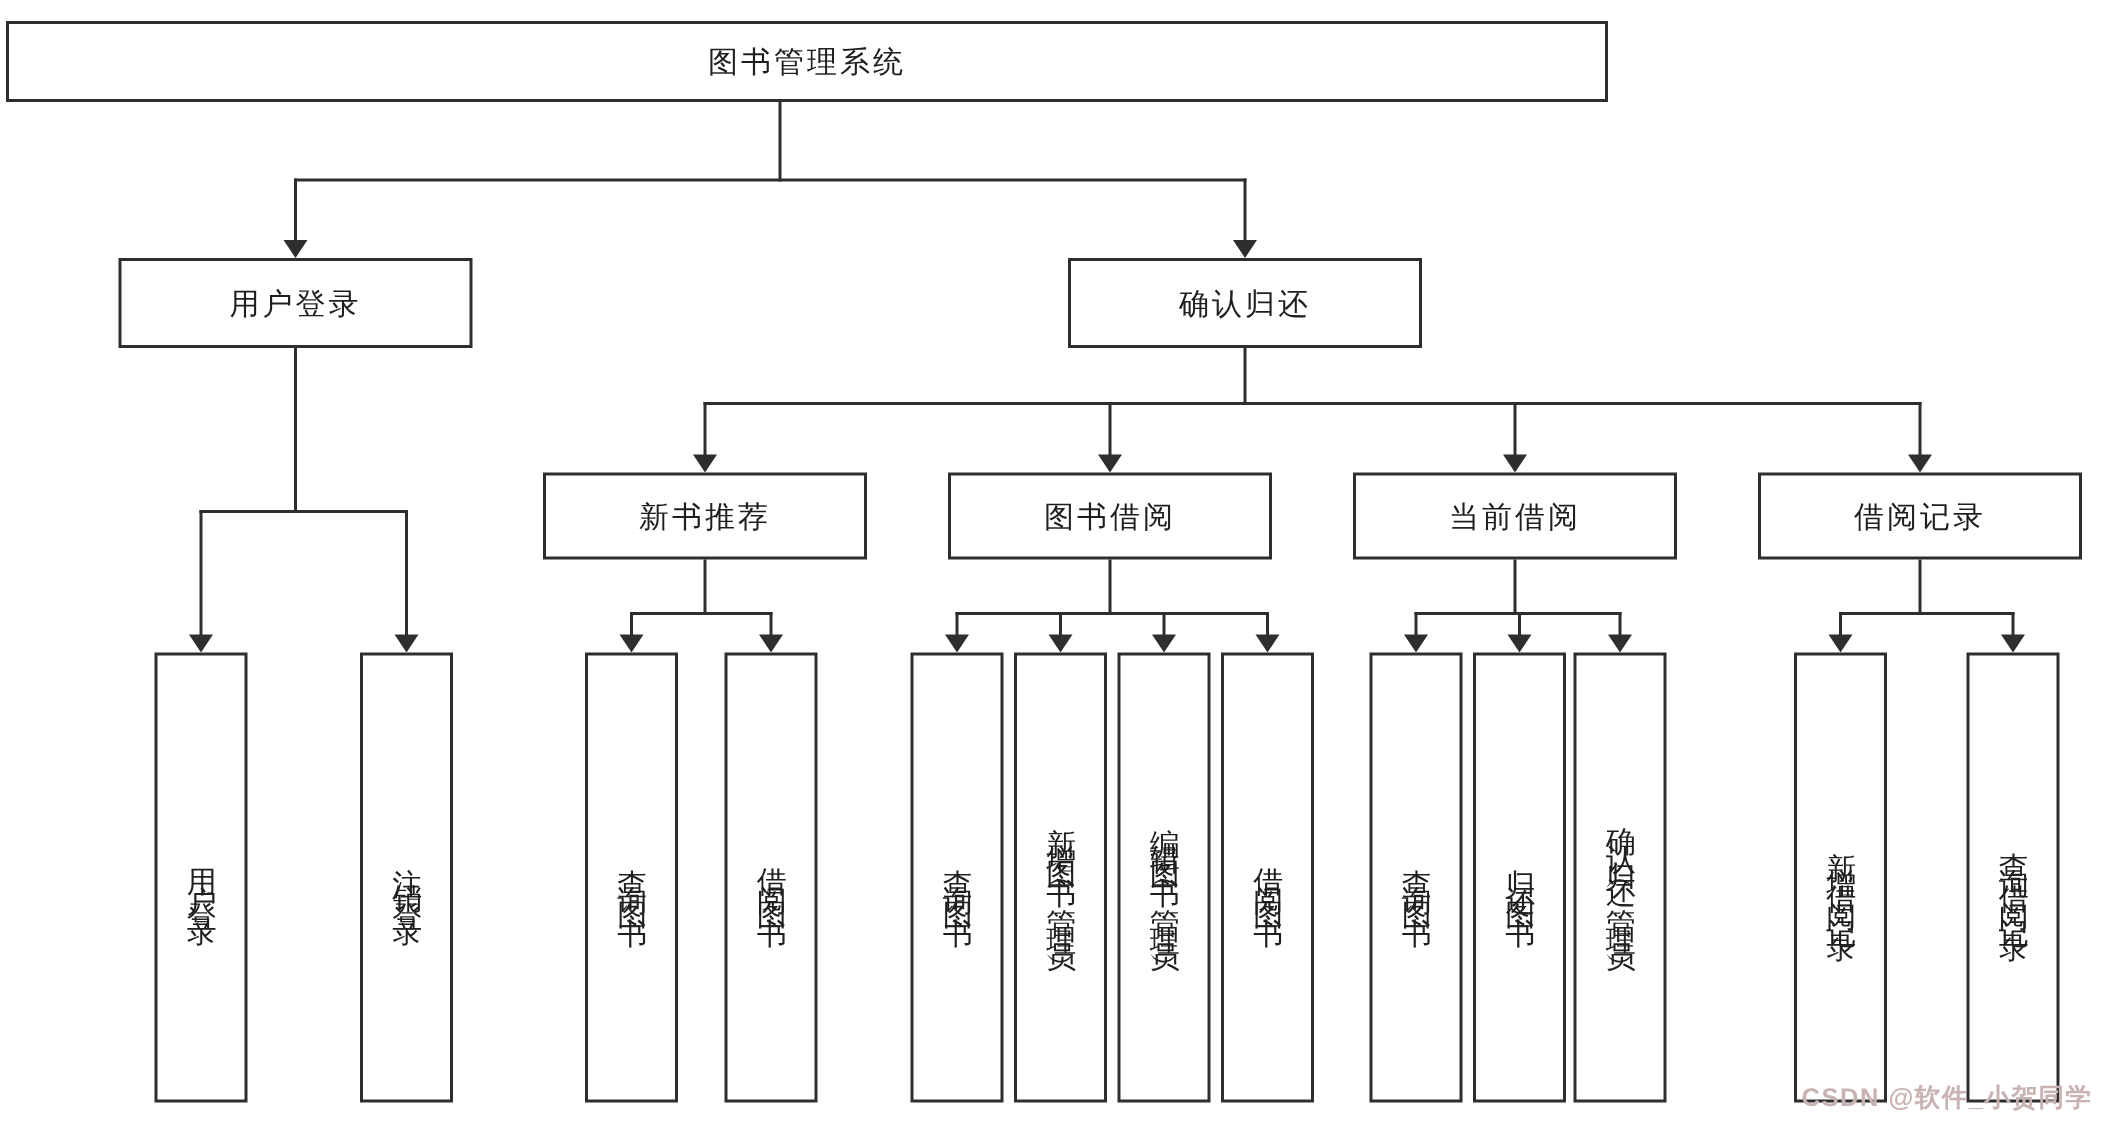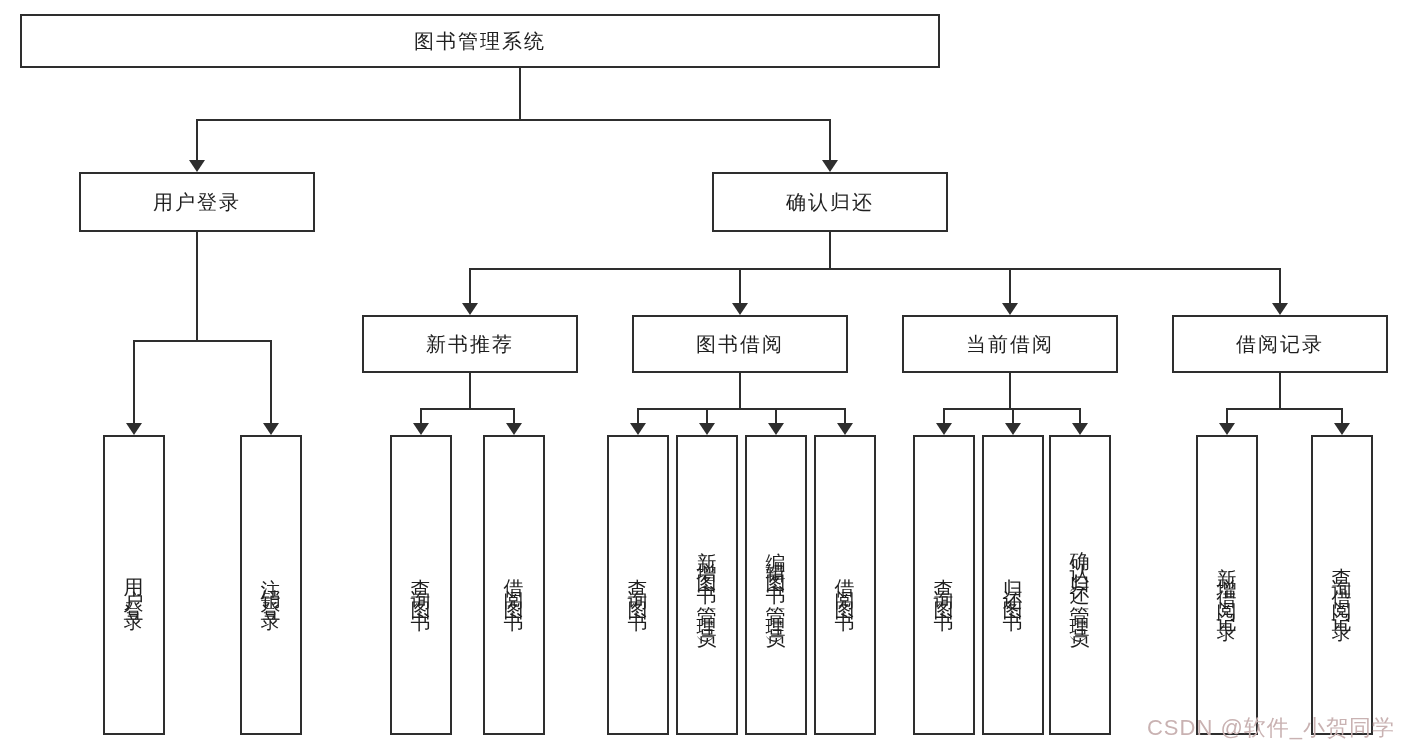--- a/index.html
+++ b/index.html
@@ -22,30 +22,31 @@
   }
   .vl{position:absolute;width:2px;background:var(--line,#2e2e2e)}
   .hl{position:absolute;height:2px;background:var(--line,#2e2e2e)}
   .ar{
     position:absolute;width:0;height:0;
     border-left:8px solid transparent;border-right:8px solid transparent;
     border-top:12px solid var(--line,#2e2e2e);
   }
   .watermark{
     position:absolute;right:10px;bottom:4px;
-    font-size:22px;letter-spacing:1px;
+    font-size:17px;letter-spacing:1px;
     color:var(--watermark,#c9b2b2);
+    font-weight:bold;
   }
 </style>
 </head>
 <body>
 
 <div class="stage">
 
-  <div class="box" style="left:20px;top:14px;width:920px;height:54px">图书管理系统</div>
+  <div class="box" style="left:4px;top:14px;width:1068px;height:54px">图书管理系统</div>
 
   <div class="vl" style="left:519px;top:68px;height:53px"></div>
   <div class="hl" style="left:196px;top:119px;width:635px"></div>
   <div class="vl" style="left:196px;top:119px;height:43px"></div>
   <div class="vl" style="left:829px;top:119px;height:43px"></div>
   <div class="ar" style="left:189px;top:160px"></div>
   <div class="ar" style="left:822px;top:160px"></div>
 
   <div class="box" style="left:79px;top:172px;width:236px;height:60px">用户登录</div>
   <div class="box" style="left:712px;top:172px;width:236px;height:60px">确认归还</div>

